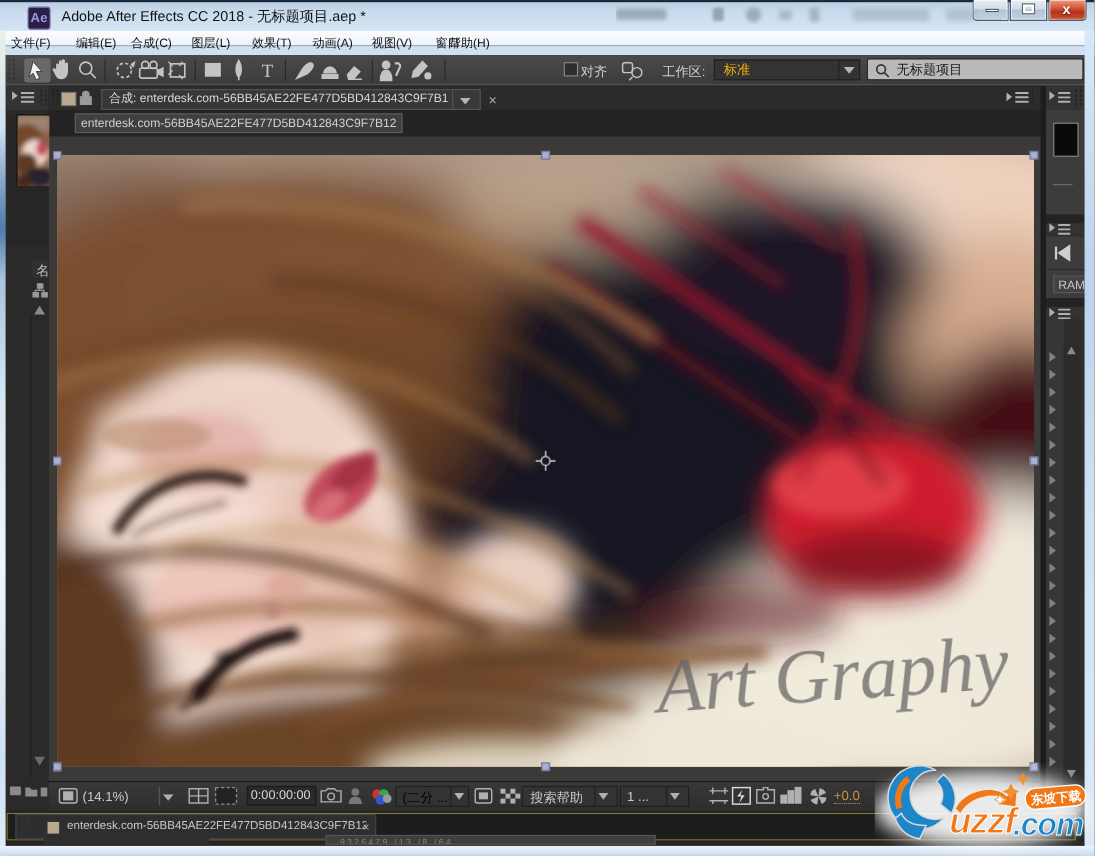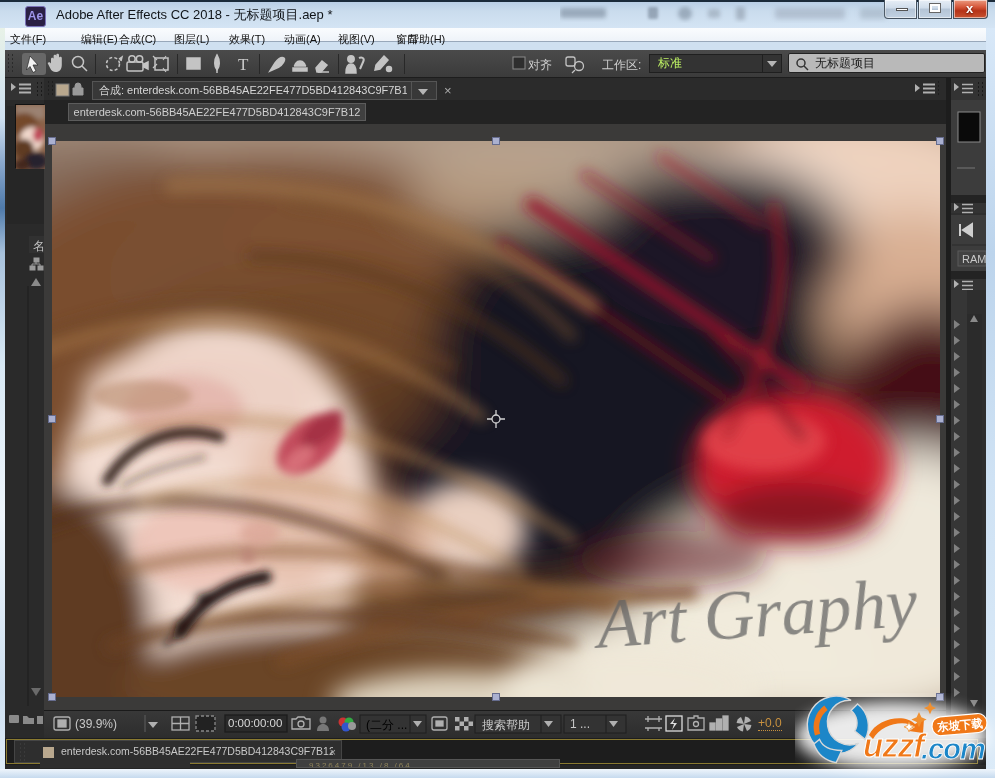--- a/index.html
+++ b/index.html
@@ -16,21 +16,21 @@
 .cap{position:absolute;top:0;height:19px;border:1px solid #44515e;border-top:none;box-shadow:inset 0 0 0 1px rgba(255,255,255,.55)}
 #bmin{left:0;width:33px;border-radius:0 0 0 4px;background:linear-gradient(#e7eef6,#cfdcea 45%,#b4c4d6 50%,#c2d2e2)}
 #bmax{left:34px;width:34px;background:linear-gradient(#e7eef6,#cfdcea 45%,#b4c4d6 50%,#c2d2e2)}
 #bclose{left:69px;width:35px;border-radius:0 0 4px 0;background:linear-gradient(#eb9a80,#d55639 40%,#b53318 60%,#c8522f)}
 .glyph{position:absolute;color:#fff;text-shadow:0 1px 1px #333}
 #menubar{left:0;top:28px;width:995px;height:14px;background:linear-gradient(#fafcfe,#eef3f9);border-bottom:1px solid #98a8ba;font-size:11px;color:#111}
 #menubar span{position:absolute;top:4px}
 
 #toolbar{left:0;top:50px;width:995px;height:28px;background:linear-gradient(#4a4a4a,#3b3b3b);border-bottom:1px solid #1d1d1d}
 #searchbox{left:788px;top:53px;width:197px;height:20px;background:#b9b9b9;border:1px solid #222;border-radius:2px;color:#1a1a1a;font-size:12px;line-height:18px}
-#wsdrop{left:649px;top:54px;width:133px;height:19px;background:#333;border:1px solid #1f1f1f;color:#bef264;font-size:12px;line-height:17px}
+#wsdrop{left:649px;top:54px;width:133px;height:19px;background:#333;border:1px solid #1f1f1f;color:#eab308;font-size:12px;line-height:17px}
 
 #appbg{left:5px;top:78px;width:981px;height:691px;background:#202020}
 
 #lpanel{left:5px;top:78px;width:39px;height:662px;background:#282828}
 #lphead{left:5px;top:78px;width:39px;height:22px;background:#333}
 #lthumb{left:15px;top:104px;width:29px;height:64px;border:1px solid #111}
 
 #vpanel{left:44px;top:78px;width:902px;height:691px;background:#232323}
 #vtabbar{left:44px;top:78px;width:902px;height:22px;background:#2b2b2b}
 #vtab{left:92px;top:81px;width:345px;height:19px;background:#383838;border:1px solid #555;color:#d6d6d6;font-size:11px;line-height:17px}
@@ -66,21 +66,21 @@
   <div class="cap" id="bmax">
       <span class="glyph" style="left:11px;top:4px;width:10px;height:8px;background:transparent;border:2px solid #fff;outline:1px solid #666;box-shadow:none"></span>
     </div>
   <div class="cap" id="bclose">
       <span class="glyph" style="left:12px;top:1px;font-size:13px;font-weight:bold;text-shadow:0 1px 2px #5a1005">x</span>
     </div>
 </div>
 
 <div class="abs" id="menubar">
   <span style="left:10px">文件(F)</span>
-    <span style="left:81px">编辑(E)</span>
+    <span style="left:69px">编辑(E)</span>
   <span style="left:119px">合成(C)</span>
     <span style="left:174px">图层(L)</span>
   <span style="left:229px">效果(T)</span>
     <span style="left:284px">动画(A)</span>
   <span style="left:338px">视图(V)</span>
     <span style="left:396px">窗口</span>
   <span style="left:408px">帮助(H)</span>
 </div>
 
 <div class="abs" id="toolbar"></div>
@@ -444,39 +444,39 @@
       <rect x="672.5" y="9" width="5" height="11" fill="#b0b0b0"></rect>
       <rect x="679" y="6" width="5" height="14" fill="#b0b0b0"></rect>
  </g>
  <g fill="#b0b0b0" transform="translate(700,14)">
       <path d="M0,0 L7,-3 A7.5,7.5 0 0 0 1,-7.4 z"></path>
       <path d="M0,0 L-3,-7 A7.5,7.5 0 0 0 -7.4,-1 z"></path>
       <path d="M0,0 L-7,3 A7.5,7.5 0 0 0 -1,7.4 z"></path>
       <path d="M0,0 L3,7 A7.5,7.5 0 0 0 7.4,1 z"></path>
     </g>
 </svg>
-<div class="abs nw" style="left:75px;top:717px;font-size:12px;color:#c8c8c8">(39.9%)</div>
+<div class="abs nw" style="left:75px;top:717px;font-size:12px;color:#c8c8c8">(14.1%)</div>
 <svg class="abs" style="left:148px;top:722px" width="10" height="6">
     <path d="M0,0 h10 l-5,6 z" fill="#b0b0b0"></path>
   </svg>
 <div class="abs nw" style="left:228px;top:717px;font-size:11.5px;color:#d8d8d8">0:00:00:00</div>
 <div class="abs nw" style="left:366px;top:717px;font-size:12px;color:#000000">(二分 ...</div>
 <div class="abs nw" style="left:482px;top:717px;font-size:12px;color:#c8c8c8">搜索帮助</div>
 <div class="abs nw" style="left:570px;top:717px;font-size:12px;color:#c8c8c8">1 ...</div>
 <div class="abs nw" style="left:758px;top:716px;font-size:12px;color:#c8913f;border-bottom:1px dotted #c8913f">+0.0</div>
 <div class="abs" id="btabrow"></div>
 <div class="abs" id="timelineoutline"></div>
 <div class="abs nw" id="btab"><svg width="11" height="11" style="position:absolute;left:28px;top:6px">
       <rect width="11" height="11" fill="#b9a88e"></rect>
     </svg><span style="display:inline-block;margin-left:46px;max-width:272px;overflow:hidden">enterdesk.com-56BB45AE22FE477D5BD412843C9F7B12</span><span style="position:absolute;right:5px;top:1px;color:#aaa">×</span></div>
 <div class="abs" id="hidrow"></div>
 <svg class="abs" style="left:18px;top:741px" width="12" height="22">
     <path d="M2.5,2 v18 M6.5,2 v18" stroke="#3a3a3a" stroke-dasharray="2 2" fill="none"></path>
   </svg>
-<div class="abs" style="left:296px;top:759px;width:264px;height:9px;background:#3f3f3f;border:1px solid #555;overflow:hidden">
+<div class="abs" style="left:296px;top:759px;width:300px;height:9px;background:#3f3f3f;border:1px solid #555;overflow:hidden">
     <span style="position:absolute;left:12px;top:1px;font-size:8px;color:#8f835a;letter-spacing:2px;white-space:nowrap">9326479 /13 /8 /64</span>
   </div>
 <div class="abs" style="left:40px;top:762px;width:150px;height:6px;background:#2e2e2e"></div>
 
 <div class="handle" style="left:48px;top:137px"></div>
 <div class="handle" style="left:492px;top:137px"></div>
 <div class="handle" style="left:936px;top:137px"></div>
 <div class="handle" style="left:48px;top:415px"></div>
 <div class="handle" style="left:936px;top:415px"></div>
 <div class="handle" style="left:48px;top:693px"></div>

